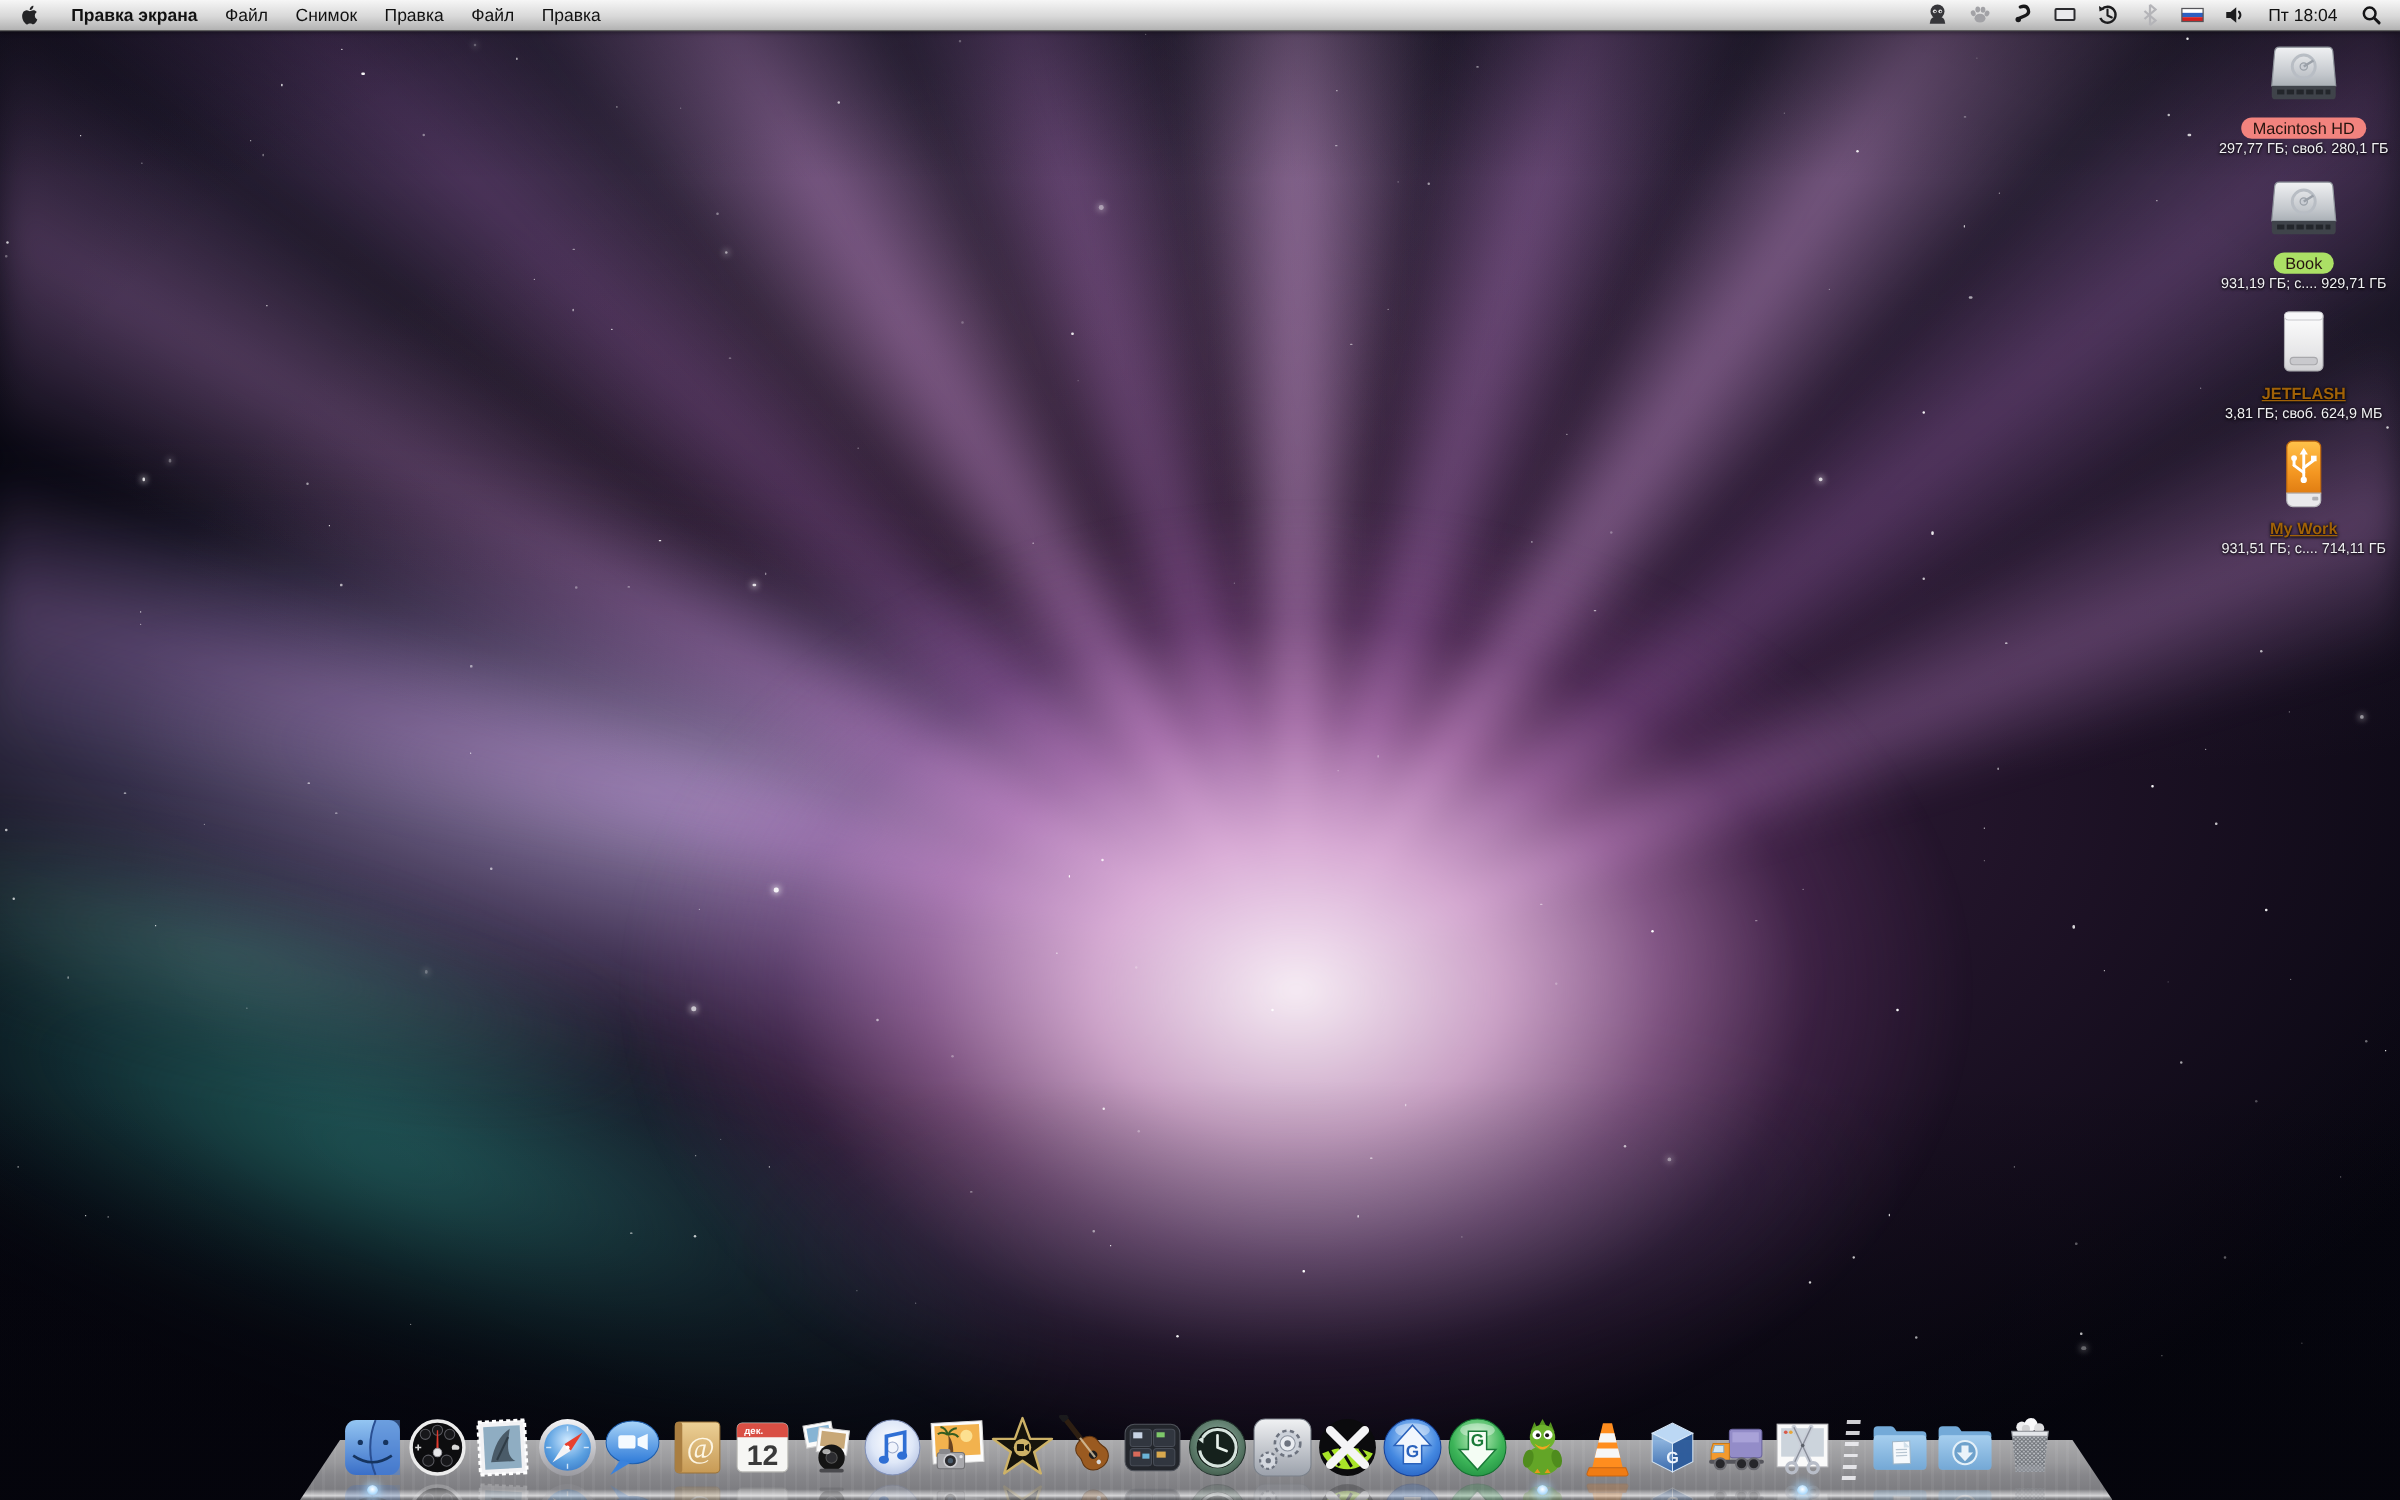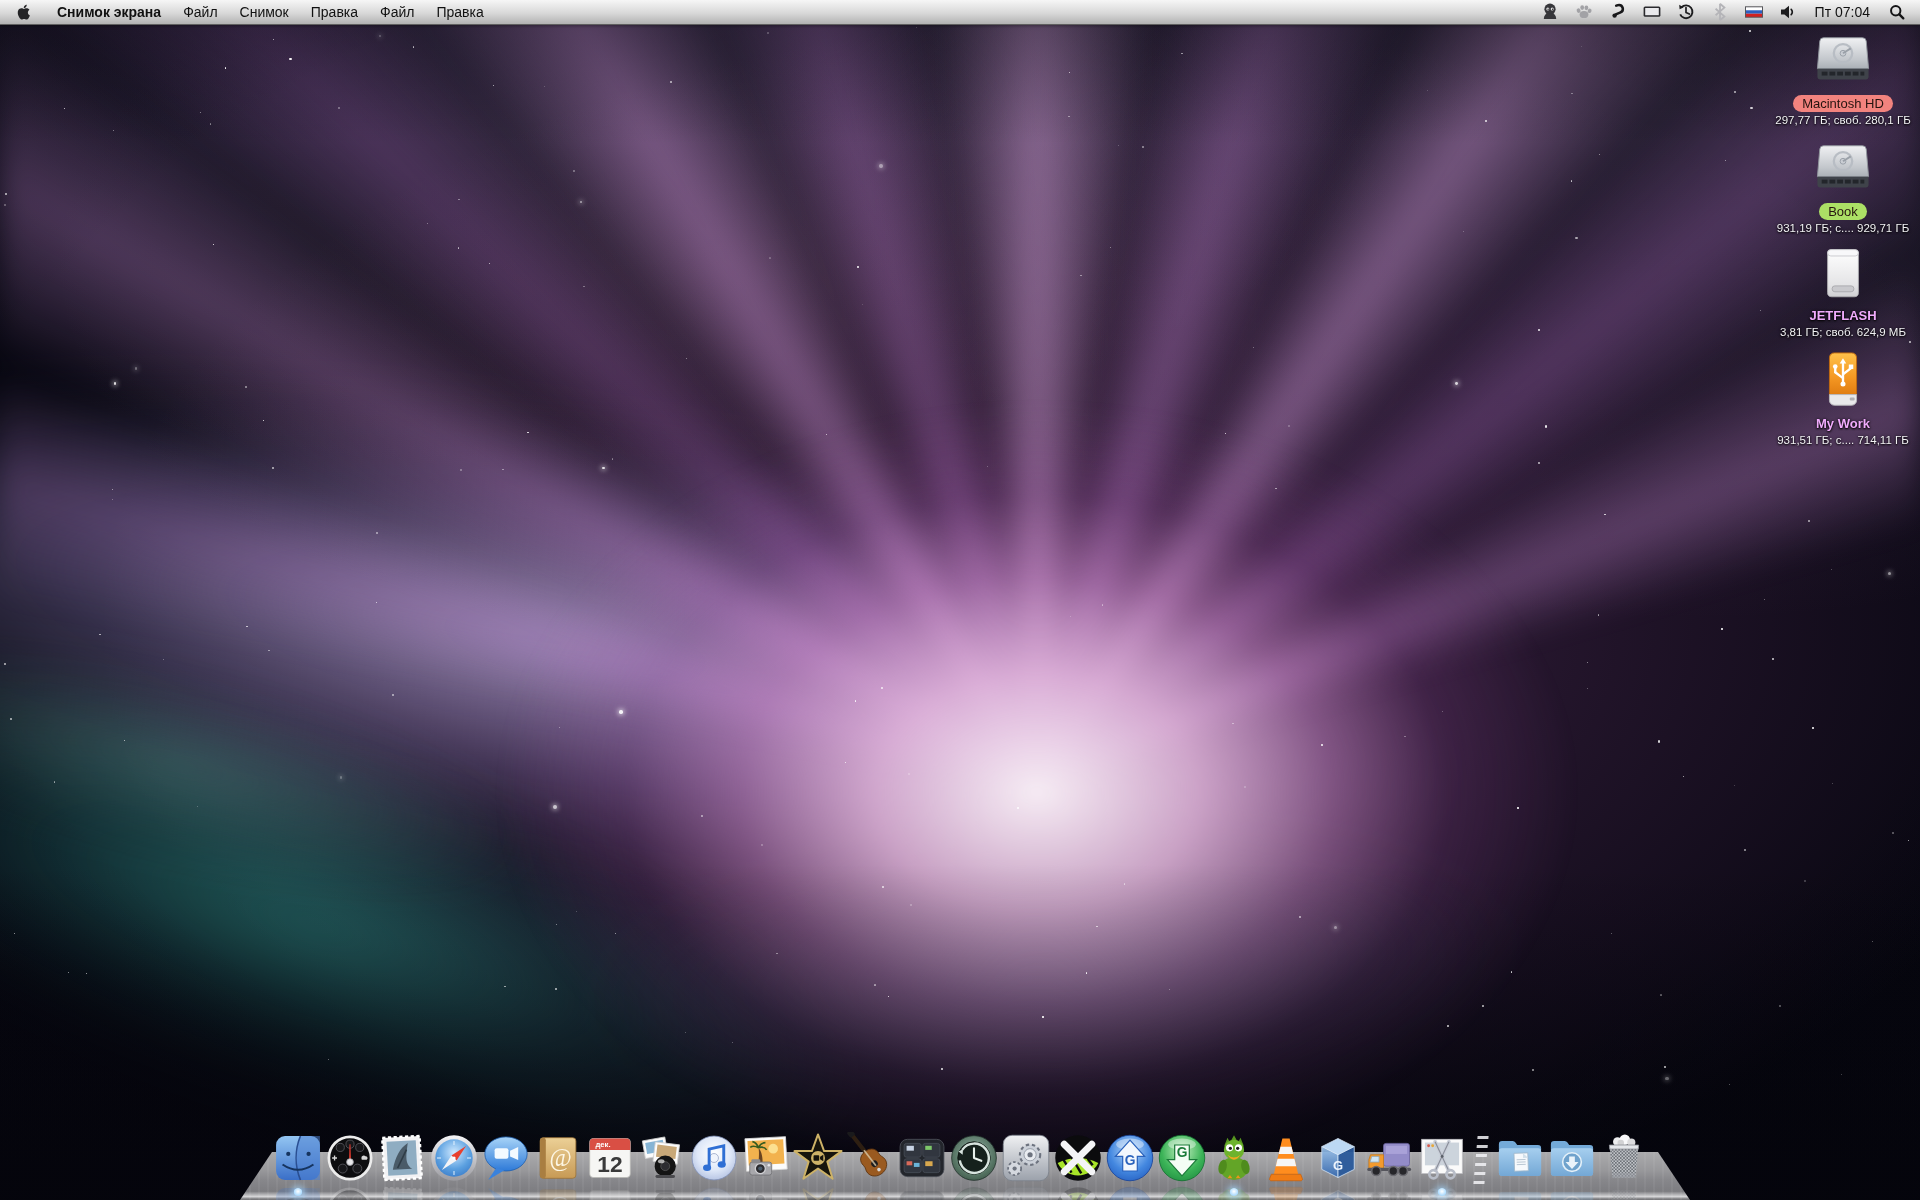--- a/index.html
+++ b/index.html
@@ -52,22 +52,22 @@
   .mb-appname{font-weight:bold;}
   .mb-status{padding:0 7px;}
   .mb-status svg{width:20px;height:20px;display:block;}
   .mb-clock{padding:0 10px;}
   .mb-spot{padding:0 14px 0 8px;}
   
   .desk-icon{position:absolute;left:1761px;width:164px;text-align:center;z-index:2;cursor:default;}
   .di-img svg{display:block;margin:0 auto;}
   .di-label{margin-top:2px;line-height:17px;}
   .di-label .pill{display:inline-block;padding:0 9px;border-radius:9px;font-size:13px;color:#26140f;}
-  .di-label .plain{display:inline-block;font-size:13px;font-weight:bold;color:#f0abfc;
-     text-shadow:0 1px 2px rgba(0,0,0,.95), 0 0 3px rgba(0,0,0,.8);}
+  .di-label .plain{display:inline-block;font-size:13px;font-weight:bold;color:#a16207;
+     text-shadow:0 1px 2px rgba(0,0,0,.95), 0 0 3px rgba(0,0,0,.8);text-decoration:underline;}
   .di-info{margin-top:2px;font-size:11.5px;color:#f2f2f4;text-shadow:0 1px 2px rgba(0,0,0,.95),0 0 3px rgba(0,0,0,.7);}
   
   #dock{position:absolute;left:0;bottom:0;width:100%;height:90px;z-index:4;}
   #dock-shelf{position:absolute;left:240px;bottom:0;width:1450px;height:48px;
      clip-path:polygon(32px 0, calc(100% - 32px) 0, 100% 100%, 0 100%);
      background:linear-gradient(#ababad 0%, #98989b 38%, #87878b 58%, #7d7d81 82%, #d6d6d8 93%, #8a8a8d 97%, #6e6e71 100%);}
   #dock-shelf::after{content:"";position:absolute;inset:0;
      background:repeating-linear-gradient(90deg, rgba(255,255,255,.05) 0 2px, transparent 2px 9px);}
   #dock-items{position:absolute;left:272px;bottom:16px;display:flex;align-items:flex-end;z-index:5;}
   .dock-item{position:relative;width:52px;height:52px;}
@@ -260,21 +260,21 @@
     </div>
 </div>
 
 <div id="menubar">
   <div class="mb-left">
     <div class="mb-item mb-apple">
       <svg viewBox="0 0 17 17" width="16" height="16">
           <path fill="#242426" d="M12.6 9.1c0-2 1.64-3 1.71-3.05-.93-1.36-2.38-1.55-2.9-1.57-1.23-.13-2.4.73-3.03.73-.62 0-1.59-.71-2.61-.69-1.34.02-2.58.78-3.27 1.98-1.4 2.42-.36 6 1 7.97.67.96 1.46 2.04 2.5 2 1-.04 1.38-.65 2.6-.65 1.2 0 1.55.65 2.61.63 1.08-.02 1.76-.98 2.42-1.95.76-1.12 1.08-2.2 1.1-2.26-.03-.01-2.11-.81-2.13-3.14zM10.6 3.2c.55-.67.93-1.6.82-2.53-.8.03-1.76.53-2.33 1.2-.51.59-.96 1.54-.84 2.45.89.07 1.8-.45 2.35-1.12z"></path>
         </svg>
     </div>
-    <div class="mb-item mb-appname">Снимок экрана</div>
+    <div class="mb-item mb-appname">Правка экрана</div>
     <div id="mb-menus" style="display:flex;height:100%;">
         <div class="mb-item">Файл</div>
         <div class="mb-item">Снимок</div>
         <div class="mb-item">Правка</div>
         <div class="mb-item">Файл</div>
         <div class="mb-item">Правка</div>
       </div>
   </div>
   <div class="mb-right">
     <div id="mb-status" style="display:flex;align-items:center;height:100%;">
@@ -329,21 +329,21 @@
             <rect x="1.5" y="4.8" width="17" height="10.4" fill="none" stroke="#55555a"></rect>
           </svg>
         </div>
         <div class="mb-item mb-status">
           <svg viewBox="0 0 20 20">
             <path d="M3 7.6 h3.4 L11 3.8 v12.4 L6.4 12.4 H3 Z" fill="#1c1c1e"></path>
             <path d="M13.2 7.4 a3.6 3.6 0 0 1 0 5.2" fill="none" stroke="#1c1c1e" stroke-width="1.7" stroke-linecap="round"></path>
           </svg>
         </div>
       </div>
-    <div class="mb-item mb-clock">Пт 07:04</div>
+    <div class="mb-item mb-clock">Пт 18:04</div>
     <div class="mb-item mb-spot">
       <svg viewBox="0 0 20 20" width="18" height="18">
           <circle cx="8.6" cy="8.6" r="5.2" fill="none" stroke="#141416" stroke-width="2.2"></circle>
           <path d="M12.6 12.6 L17 17" stroke="#141416" stroke-width="2.6" stroke-linecap="round"></path>
         </svg>
     </div>
   </div>
 </div>
 
 <div id="desktop-icons">

